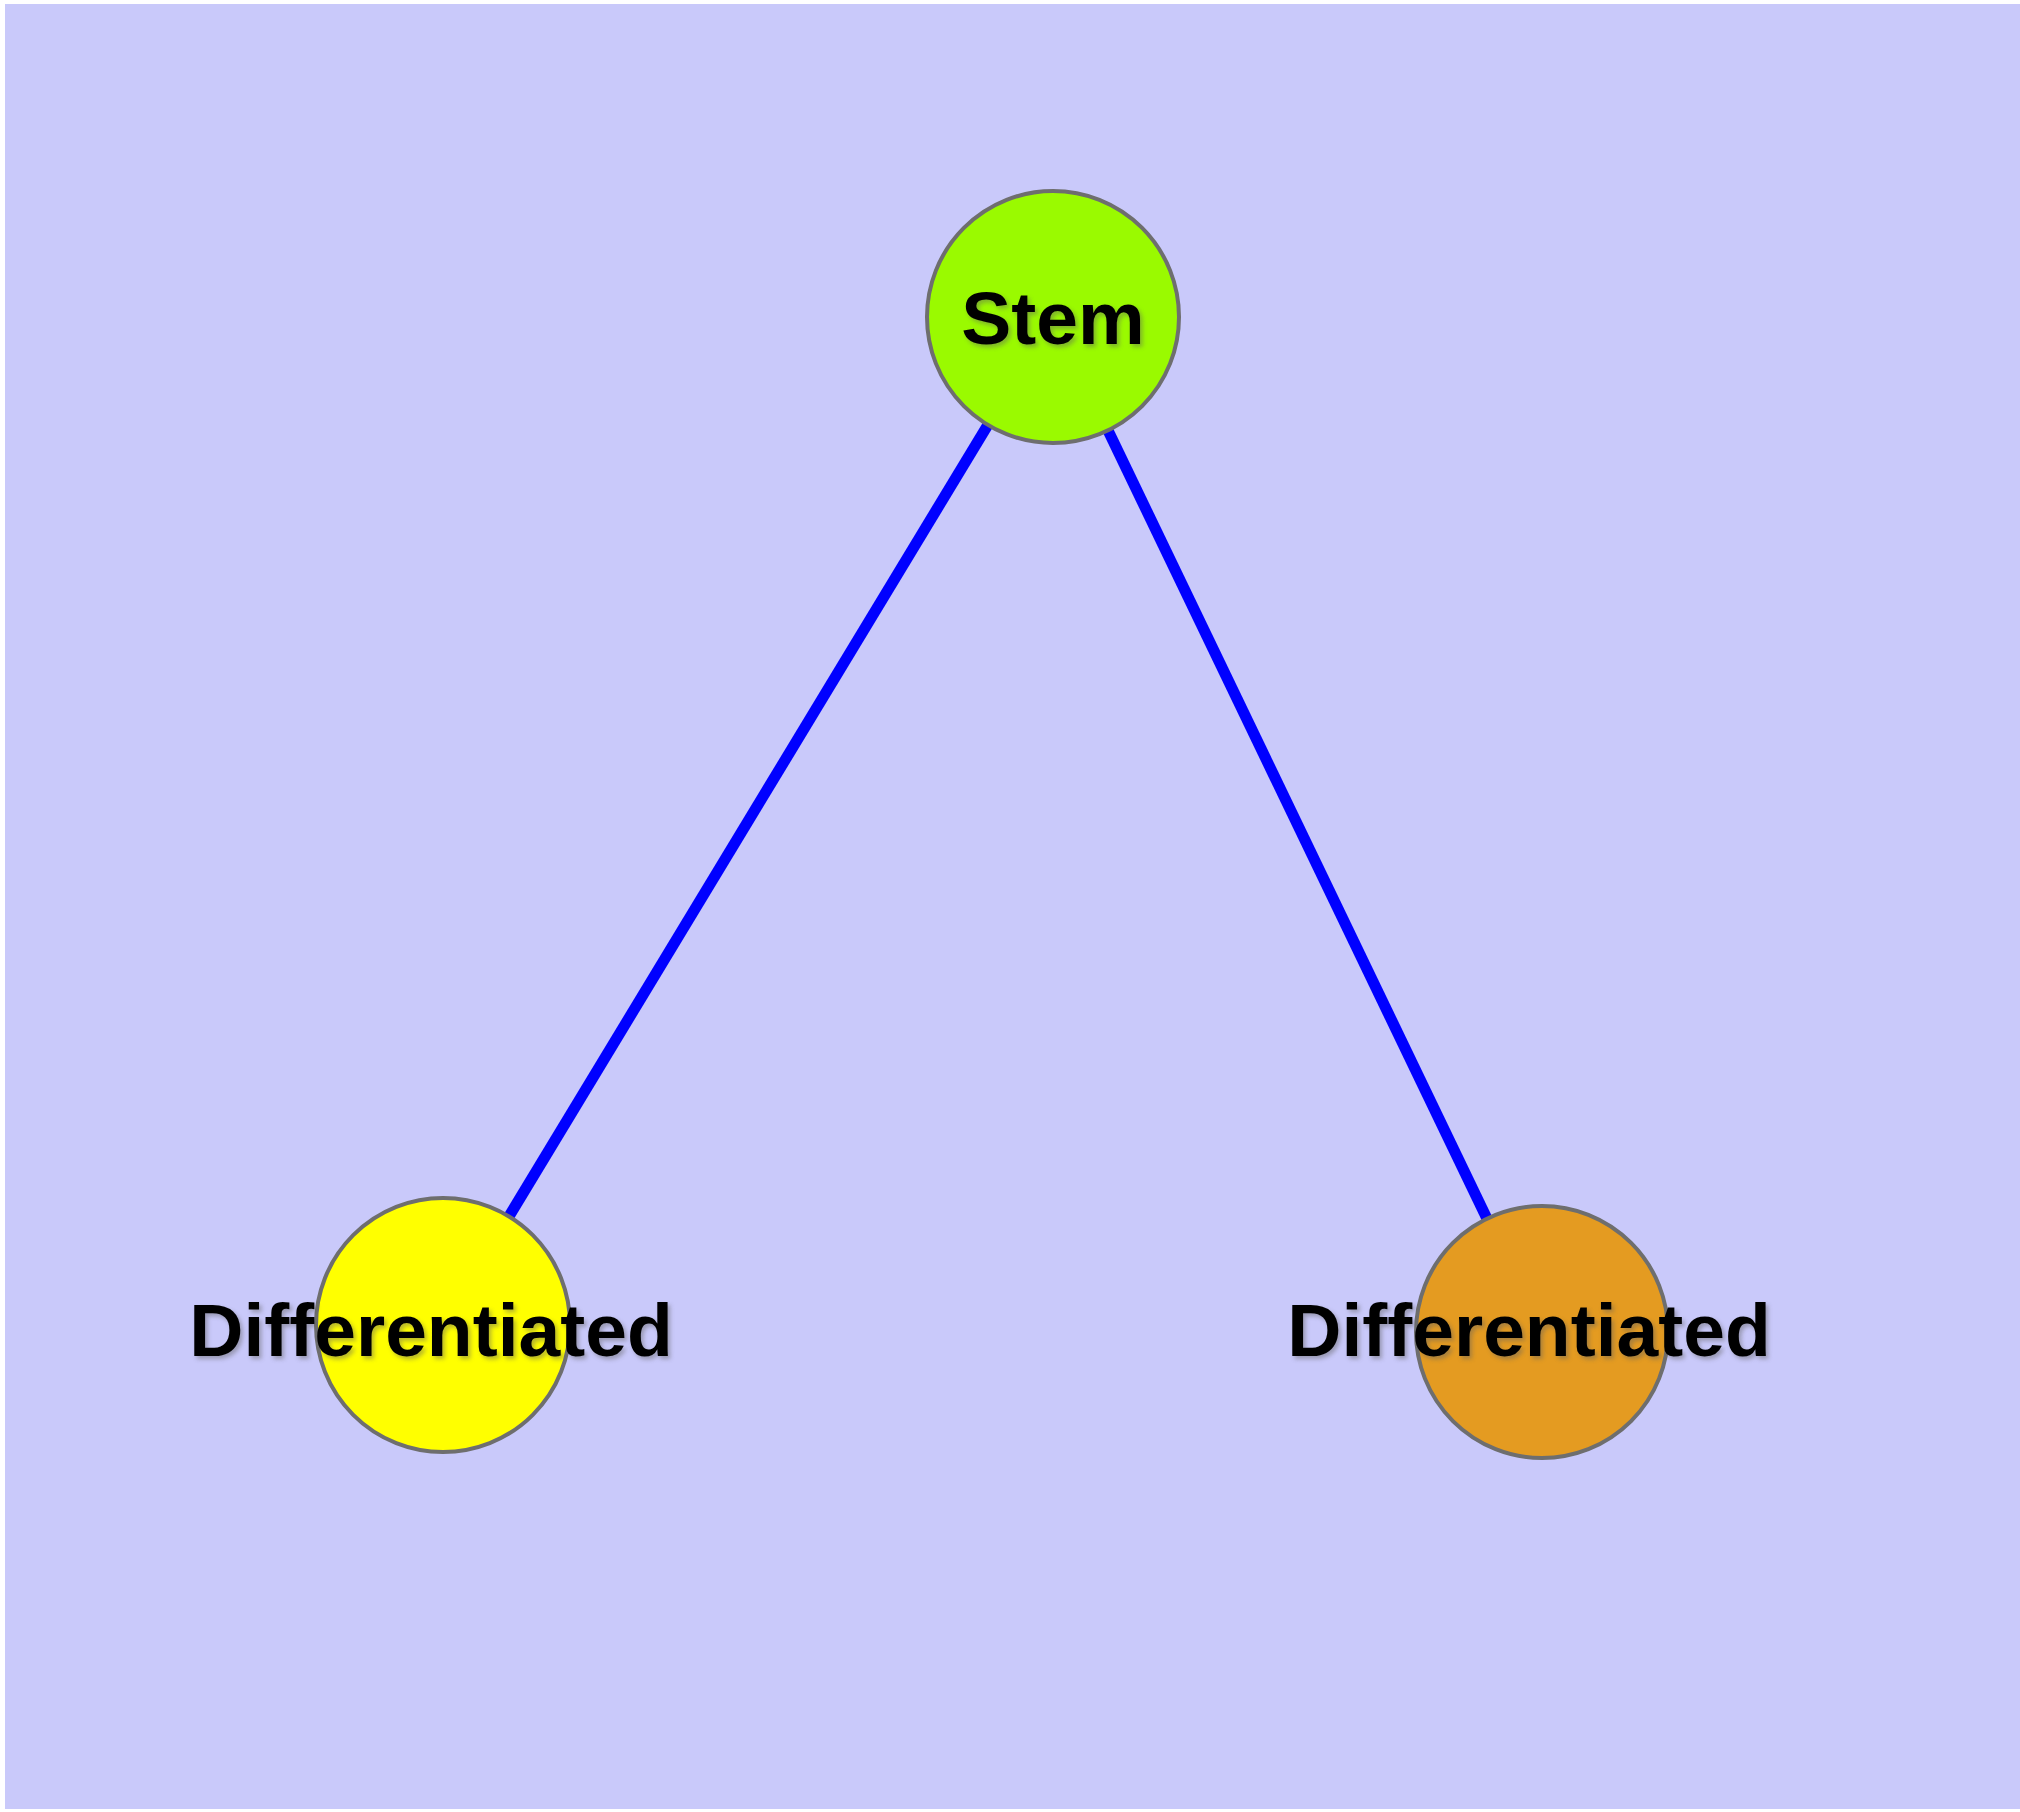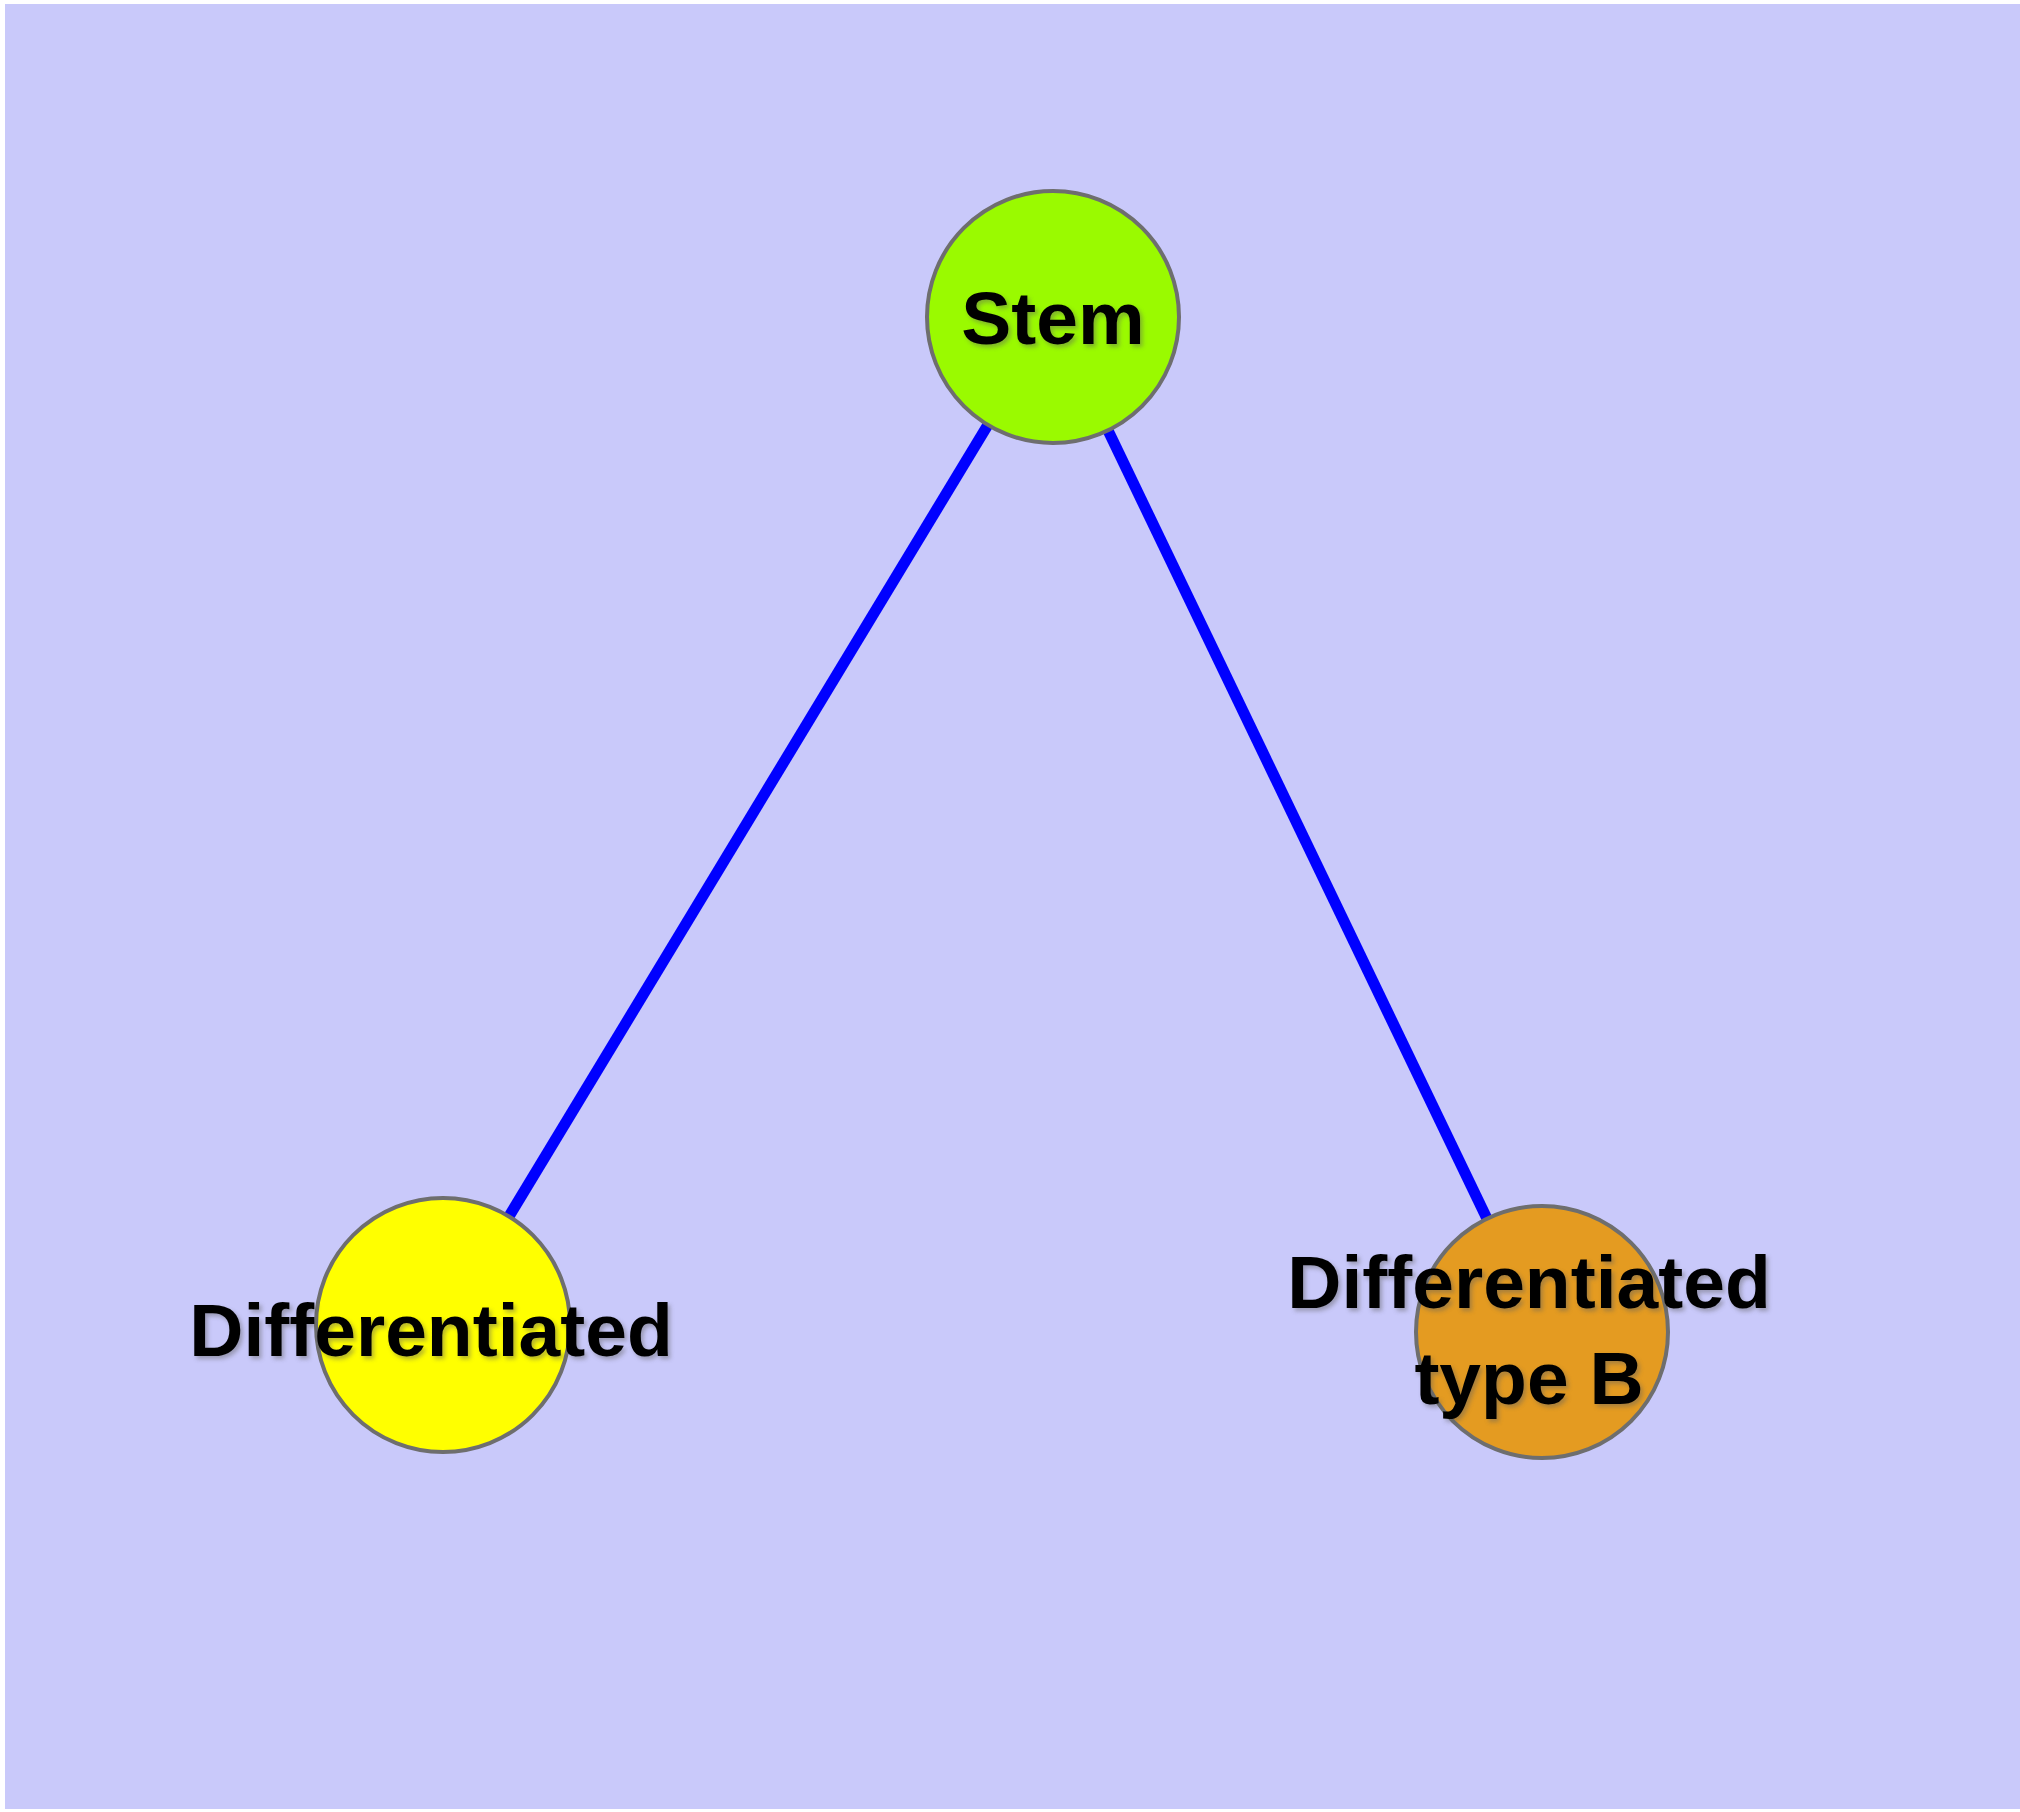--- a/index.html
+++ b/index.html
@@ -72,17 +72,16 @@
   <div class="node-label" id="label-stem">
     <span class="label-line">Stem</span>
   </div>
 
   <div class="node-label" id="label-type-a">
     <span class="label-line">Differentiated</span>
   </div>
 
   <div class="node-label" id="label-type-b">
     <span class="label-line">Differentiated</span>
-    <span class="label-line">type B</span>
   </div>
 
 </div>
 
 
 </body></html>

